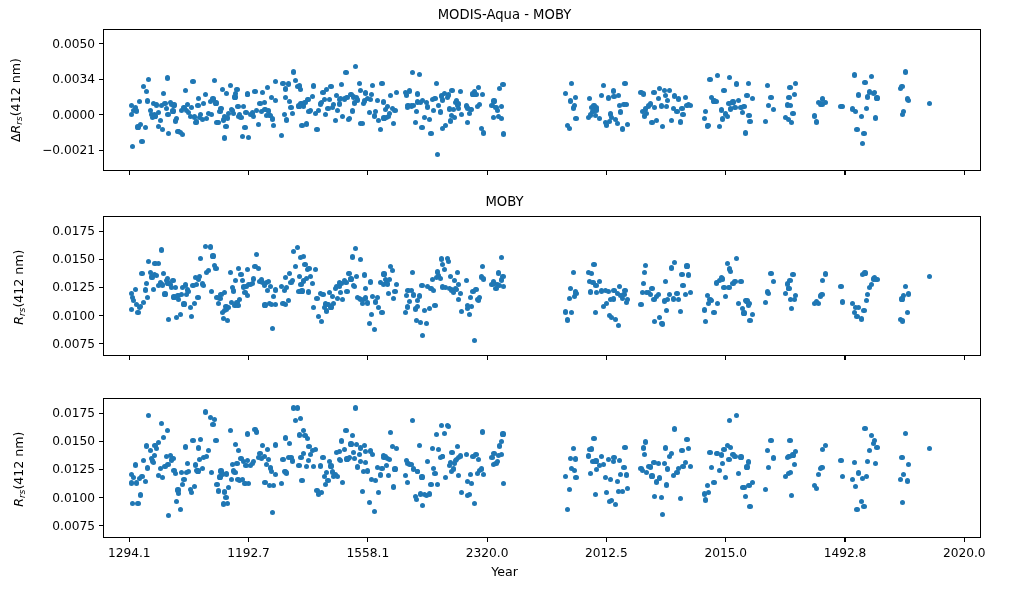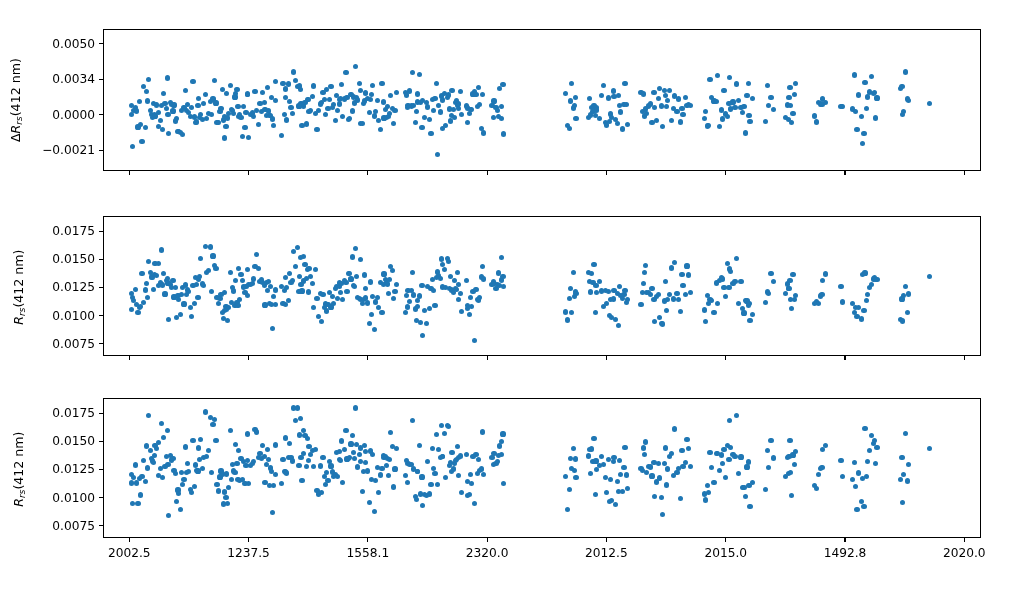--- a/index.html
+++ b/index.html
@@ -96,20 +96,21 @@
     margin-left: -2.6px;
     margin-top: -2.6px;
   }
 </style>
 </head>
 <body>
 
 <div id="figure">
 
   <div class="panel" style="left:0px; top:0px; width:1009px; height:180px;">
+    <div class="panel-title" style="top:7px;">MODIS-Aqua - MOBY</div>
     <div class="ylabel" style="left:-52px; top:92px; width:136px;">
       <span>Δ</span><i>R</i><span class="sub">rs</span><span>(412 nm)</span>
     </div>
     <div class="plot-frame" id="plot0" style="left:103px; top:29px; width:878px; height:142px;">
         <div class="dot" style="left: 27.1989px; top: 75.2497px; background: rgb(31, 119, 180);"></div>
         <div class="dot" style="left: 27.7338px; top: 84.8271px; background: rgb(31, 119, 180);"></div>
         <div class="dot" style="left: 28.4365px; top: 116.227px; background: rgb(31, 119, 180);"></div>
         <div class="dot" style="left: 29.7162px; top: 80.3496px; background: rgb(31, 119, 180);"></div>
         <div class="dot" style="left: 31.5042px; top: 77.7958px; background: rgb(31, 119, 180);"></div>
         <div class="dot" style="left: 32.4315px; top: 80.9181px; background: rgb(31, 119, 180);"></div>
@@ -563,20 +564,21 @@
         <div class="tick-mark xtick-mark" style="left: 367.282px; top: 171px;"></div>
         <div class="tick-mark xtick-mark" style="left: 486.575px; top: 171px;"></div>
         <div class="tick-mark xtick-mark" style="left: 605.868px; top: 171px;"></div>
         <div class="tick-mark xtick-mark" style="left: 725.162px; top: 171px;"></div>
         <div class="tick-mark xtick-mark" style="left: 844.455px; top: 171px;"></div>
         <div class="tick-mark xtick-mark" style="left: 963.749px; top: 171px;"></div>
       </div>
   </div>
 
   <div class="panel" style="left:0px; top:187px; width:1009px; height:180px;">
+    <div class="panel-title" style="top:7px;">MOBY</div>
     <div class="ylabel" style="left:-46px; top:92px; width:130px;">
       <i>R</i><span class="sub">rs</span><span>(412 nm)</span>
     </div>
     <div class="plot-frame" id="plot1" style="left:103px; top:29px; width:878px; height:140px;">
         <div class="dot" style="left: 27.1989px; top: 92.3855px; background: rgb(31, 119, 180);"></div>
         <div class="dot" style="left: 27.7338px; top: 76.519px; background: rgb(31, 119, 180);"></div>
         <div class="dot" style="left: 28.4365px; top: 80.3207px; background: rgb(31, 119, 180);"></div>
         <div class="dot" style="left: 29.7162px; top: 83.137px; background: rgb(31, 119, 180);"></div>
         <div class="dot" style="left: 31.5042px; top: 72.3949px; background: rgb(31, 119, 180);"></div>
         <div class="dot" style="left: 32.4315px; top: 87.8734px; background: rgb(31, 119, 180);"></div>
@@ -1490,31 +1492,32 @@
         <div class="ytick-label" style="right: 914px; top: 128.518px;">0.0100</div>
         <div class="tick-mark ytick-mark" style="left: 99.4px; top: 99.8556px;"></div>
         <div class="ytick-label" style="right: 914px; top: 100.406px;">0.0125</div>
         <div class="tick-mark ytick-mark" style="left: 99.4px; top: 71.7432px;"></div>
         <div class="ytick-label" style="right: 914px; top: 72.2932px;">0.0150</div>
         <div class="tick-mark ytick-mark" style="left: 99.4px; top: 43.6307px;"></div>
         <div class="ytick-label" style="right: 914px; top: 44.1807px;">0.0175</div>
       </div>
     <div id="xt2">
         <div class="tick-mark xtick-mark" style="left: 128.695px; top: 169px;"></div>
-        <div class="xtick-label" style="left: 129.245px; top: 177px;">2002.5</div>
+        <div class="xtick-label" style="left: 129.245px; top: 177px;">1294.1</div>
         <div class="tick-mark xtick-mark" style="left: 247.988px; top: 169px;"></div>
-        <div class="xtick-label" style="left: 248.538px; top: 177px;">1237.5</div>
+        <div class="xtick-label" style="left: 248.538px; top: 177px;">1192.7</div>
         <div class="tick-mark xtick-mark" style="left: 367.282px; top: 169px;"></div>
         <div class="xtick-label" style="left: 367.832px; top: 177px;">1558.1</div>
         <div class="tick-mark xtick-mark" style="left: 486.575px; top: 169px;"></div>
         <div class="xtick-label" style="left: 487.125px; top: 177px;">2320.0</div>
         <div class="tick-mark xtick-mark" style="left: 605.868px; top: 169px;"></div>
         <div class="xtick-label" style="left: 606.418px; top: 177px;">2012.5</div>
         <div class="tick-mark xtick-mark" style="left: 725.162px; top: 169px;"></div>
         <div class="xtick-label" style="left: 725.712px; top: 177px;">2015.0</div>
         <div class="tick-mark xtick-mark" style="left: 844.455px; top: 169px;"></div>
         <div class="xtick-label" style="left: 845.005px; top: 177px;">1492.8</div>
         <div class="tick-mark xtick-mark" style="left: 963.749px; top: 169px;"></div>
         <div class="xtick-label" style="left: 964.299px; top: 177px;">2020.0</div>
       </div>
+    <div class="xlabel" style="top:195px;">Year</div>
   </div>
 
 </div>
 
 </body></html>

